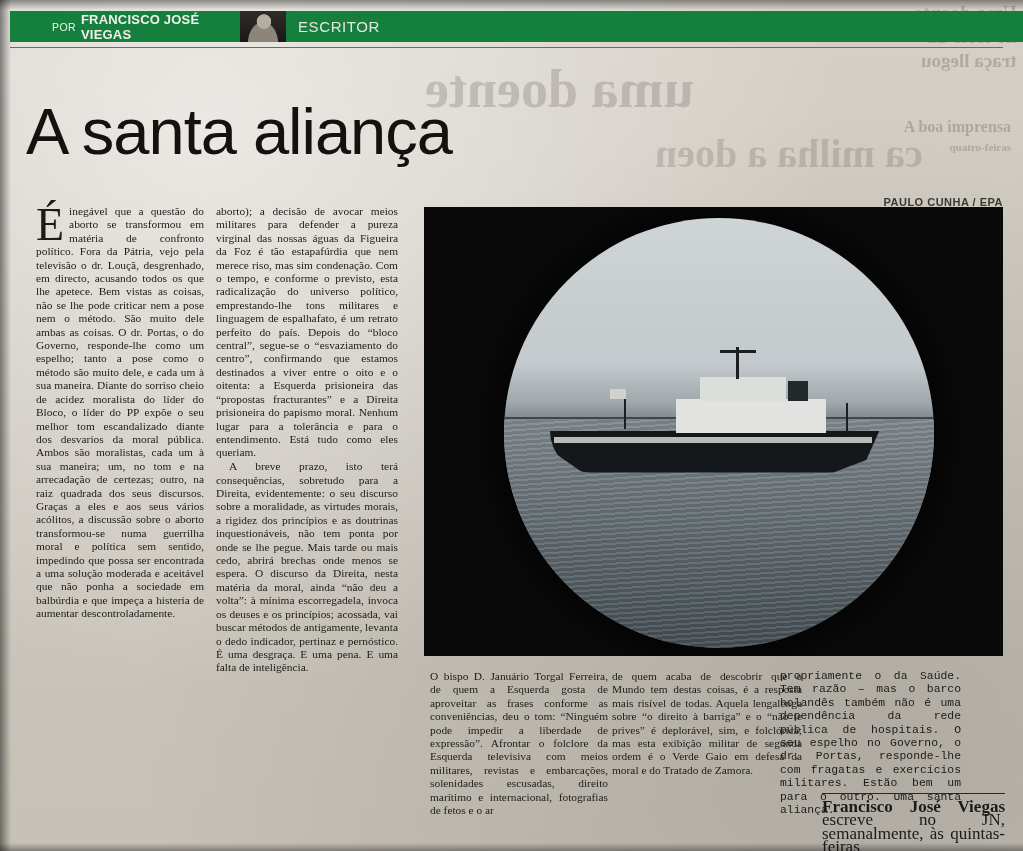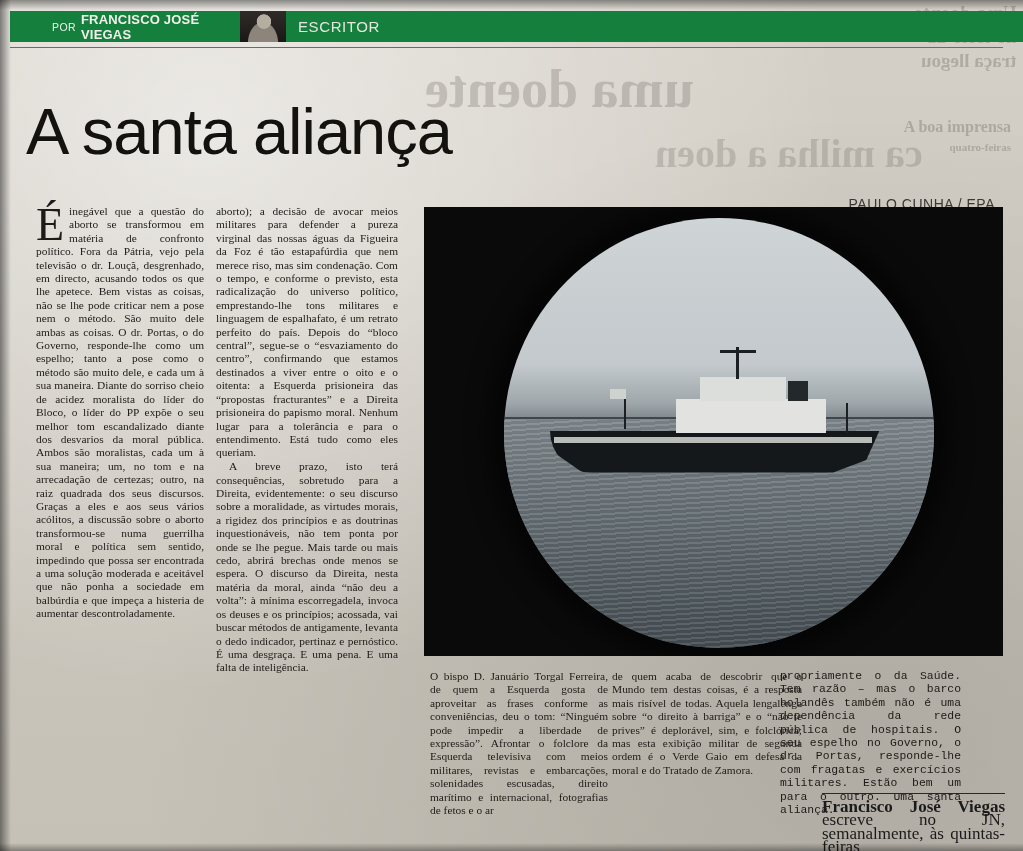--- a/index.html
+++ b/index.html
@@ -242,25 +242,26 @@
     background: #cfd2cf;
   }
   #stern-mast {
     position: absolute;
     left: 296px; bottom: 40px;
     width: 2px; height: 30px;
     background: #1b1f21;
   }
   #photo-credit {
     position: absolute;
-    right: 8px; top: -11px;
-    font-size: 14px;
+    right: 0; top: -11px;
+    font-size: 11px;
     letter-spacing: 0.5px;
     color: #3a3833;
     font-family: "Liberation Sans", sans-serif;
+    font-weight: bold;
   }
 
   
   #footer-note {
     position: absolute;
     left: 822px; top: 800px;
     width: 183px;
     font-size: 17px;
     line-height: 13.4px;
     text-align: justify;

